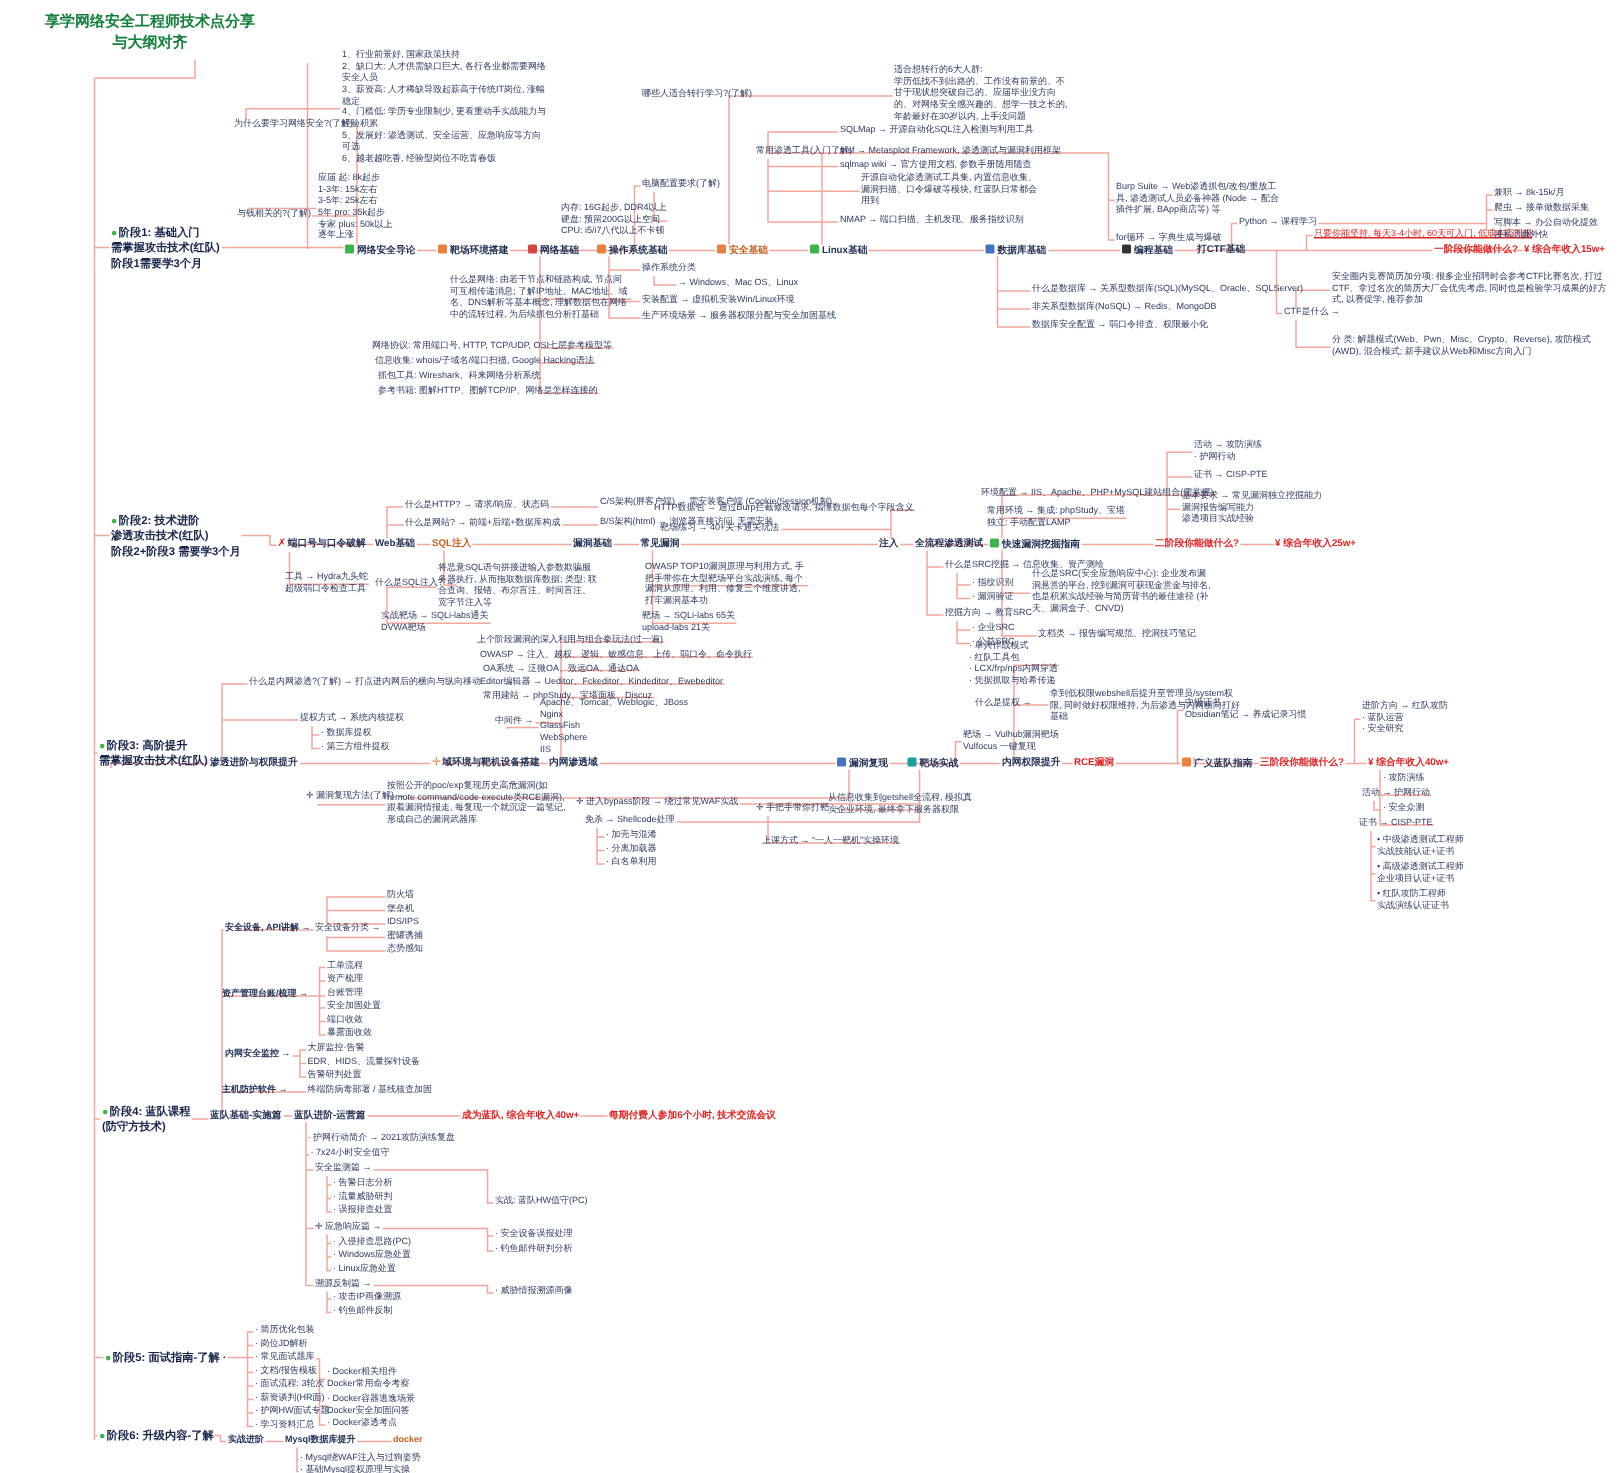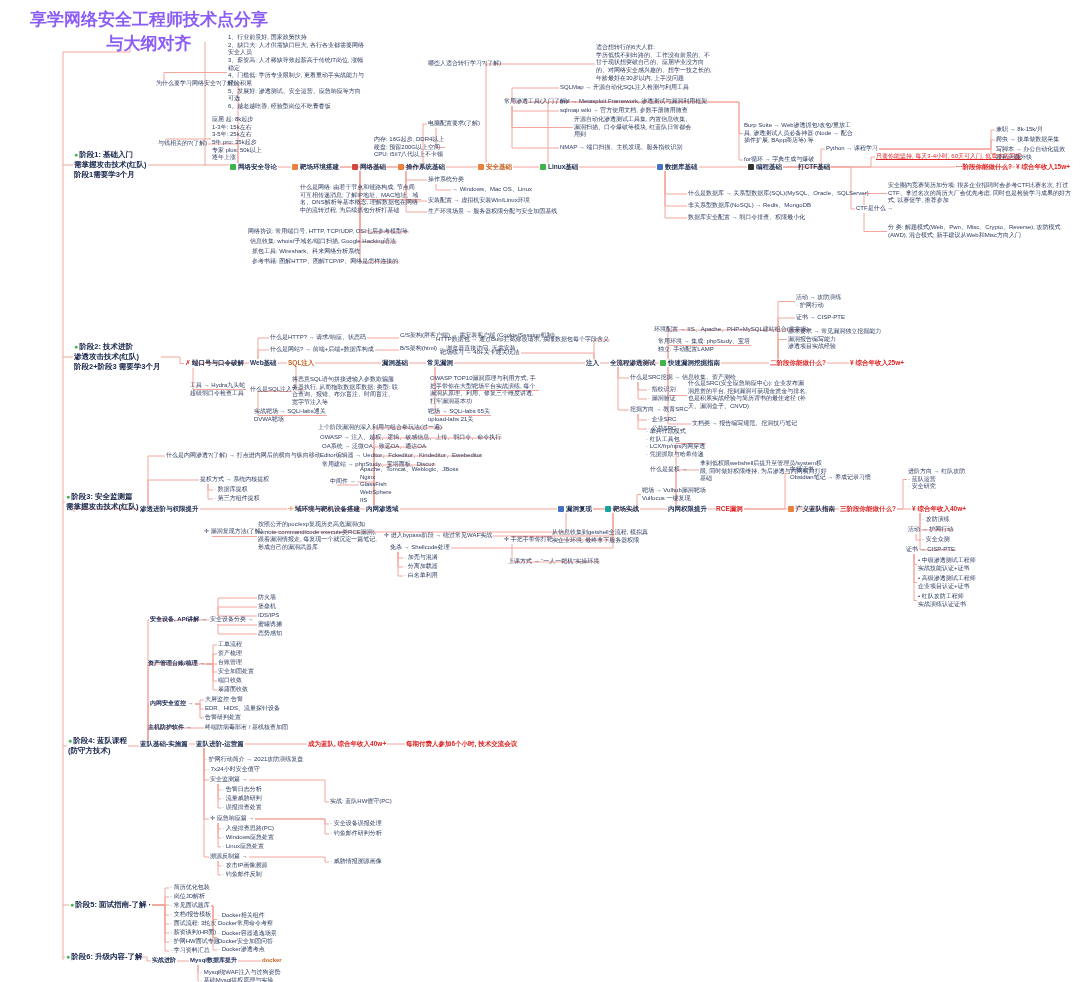--- a/index.html
+++ b/index.html
@@ -7,21 +7,21 @@
        font-family:"Liberation Sans","DejaVu Sans",sans-serif;}
   #edges{position:absolute;left:0;top:0;z-index:0;pointer-events:none;}
   .nd{position:absolute;z-index:2;color:#2c3a5e;font-size:6px;line-height:1.28;white-space:pre-line;}
   .node{}
   .nodeb{font-weight:bold;color:#24335a;}
   .main{font-size:6.5px;font-weight:bold;color:#1f2e52;white-space:nowrap;}
   .stage{font-size:7.5px;font-weight:bold;color:#16244a;line-height:1.35;}
   .red{color:#e02222;font-weight:bold;font-size:6.5px;white-space:nowrap;}
   .redu{font-weight:normal;font-size:6px;text-decoration:underline;}
   .orange{color:#c8601f;}
-  .title{font-size:17px;font-weight:bold;color:#8b5cf6;text-align:center;line-height:1.4;}
+  .title{font-size:10px;font-weight:bold;color:#15803d;text-align:center;line-height:1.4;}
   .ic{display:inline-block;width:6px;height:6px;border-radius:1px;margin-right:2px;vertical-align:-0.5px;}
   .icch{font-size:7px;font-weight:bold;margin-right:1px;vertical-align:0;}
 </style>
 </head>
 <body>
 
 <div id="map">
   <svg id="edges" width="1080" height="982">
     <path id="edgepath" fill="none" stroke="#f2a79e" stroke-width="1" d="M130 40 V52 H63 M63 52 V960 M205 42 V166 M63 165.0 H73 M148 165.0 H229 M278 167.0 H291 M340 167.0 H351 M387 167.0 H397 M446 167.0 H477 M513 167.0 H539 M579 167.0 H656 M699 167.0 H747 M783 167.0 H797 M831 167.0 H955 M964 163 V167.0 H1015 M238 163 V84.0 H236 M164 80 V72.5 H227 M238 163 V144.0 H208 M166 140 V139.0 H211 M340 167.0 H423 V124.0 H427 M436 128 V147.5 H445 M486 163 V64.0 H502 M502 64.0 H595 M548 163 V102.0 H569 M512 98 V88.0 H559 M512 98 V102.0 H559 M512 106 V111.0 H559 M512 106 V127.5 H573 M512 106 V148.0 H559 M569 102.0 H739 V133.5 H743 M569 102.0 H739 V160.0 H743 M783 167.0 H821 V149.0 H825 M783 167.0 H871 V157.0 H875 M879 149.0 H991 V130.0 H995 M879 149.0 H991 V140.0 H995 M879 149.0 H991 V153.5 H995 M831 167.0 H851 V209.0 H855 M864 205 V193.5 H887 M864 213 V231.5 H887 M406 171 V180.0 H427 M436 184 V190.0 H451 M406 171 V201.0 H427 M406 171 V212.0 H427 M665 171 V194.0 H687 M665 171 V206.0 H687 M665 171 V218.0 H687 M360 171 V199.5 H421 M360 171 V232.0 H409 M360 171 V242.0 H397 M360 171 V252.0 H361 M360 171 V262.0 H399 M63 357.0 H73 M161 357.0 H180 V363.5 H184 M193 359 V363.0 H249 M278 363.0 H287 M315 363.0 H381 M409 363.0 H426 M454 363.0 H585 M600 363.0 H609 M618 359 V363.0 H659 M721 363.0 H769 M827 363.0 H849 M193 368 V389.5 H246 M258 359 V338.0 H269 M258 359 V350.0 H269 M367 338.0 H399 M375 350.0 H399 M594 359 V340.0 H610 M594 359 V353.0 H521 M668 359 V330.0 H810 M668 359 V345.5 H751 M778 359 V301.5 H795 M778 359 V318.0 H795 M778 359 V339.5 H787 M296 367 V390.0 H304 M258 394 V391.5 H291 M258 394 V415.5 H327 M435 367 V390.5 H539 M435 367 V415.5 H491 M618 367 V378.0 H629 M638 382 V390.0 H647 M638 382 V399.0 H647 M618 367 V410.0 H629 M638 414 V420.0 H647 M638 414 V429.0 H647 M668 367 V395.5 H687 M668 367 V424.0 H691 M63 502.0 H65 M74 512 V509.0 H139 M200 509.0 H287 M296 505 V509.0 H365 M400 509.0 H557 M593 509.0 H604 M640 509.0 H667 M708 509.0 H715 M744 509.0 H787 M796 505 V509.0 H839 M897 509.0 H911 M148 505 V456.0 H165 M148 505 V480.0 H199 M208 484 V490.0 H213 M208 484 V499.0 H213 M374 505 V428.0 H443 M374 505 V438.0 H502 M374 505 V447.0 H427 M374 505 V456.0 H483 M374 505 V465.0 H436 M374 505 V482.0 H357 M338 486 V485.0 H359 M676 505 V443.5 H706 M676 505 V470.0 H689 M689 470.0 H699 M593 509.0 H637 V494.5 H641 M566 513 V532.0 H271 M212 536 V536.5 H257 M613 513 V536.0 H493 M613 513 V548.0 H451 M398 552 V558.0 H403 M398 552 V567.0 H403 M398 552 V576.0 H403 M613 513 V540.0 H561 M512 536 V536.5 H551 M512 544 V562.0 H600 M744 509.0 H785 V473.5 H789 M897 509.0 H903 V479.5 H907 M920 513 V520.0 H921 M920 513 V530.0 H954 M916 534 V540.0 H921 M920 513 V550.0 H956 M914 554 V564.5 H917 M914 554 V582.5 H917 M914 554 V600.5 H917 M63 746.0 H67 M128 746.0 H139 M189 744.0 H195 M245 744.0 H307 M387 744.0 H405 M148 740 V620.0 H149 M158 616 V620.0 H209 M218 616 V598.0 H257 M218 616 V607.0 H257 M218 616 V616.0 H257 M218 624 V625.0 H257 M218 624 V634.0 H257 M148 740 V664.0 H206 M206 664.0 H213 V645.0 H217 M206 664.0 H213 V654.0 H217 M206 664.0 H217 M206 664.0 H213 V672.0 H217 M206 664.0 H213 V681.0 H217 M206 664.0 H213 V690.0 H217 M148 740 V704.0 H149 M195 704.0 H200 V700.0 H204 M195 704.0 H200 V709.0 H204 M195 704.0 H200 V718.0 H204 M148 740 V728.0 H193 M193 728.0 H204 M204 748 V760.0 H204 M204 748 V770.0 H206 M204 748 V780.0 H209 M218 784 V790.0 H221 M218 784 V799.0 H221 M218 784 V808.0 H221 M204 748 V819.0 H209 M218 823 V829.0 H221 M218 823 V838.0 H221 M218 823 V847.0 H221 M204 748 V857.0 H209 M218 861 V866.0 H221 M218 861 V875.0 H221 M249 780.0 H325 V802.0 H329 M255 819.0 H325 V824.0 H329 M255 819.0 H325 V834.0 H329 M249 857.0 H325 V862.0 H329 M63 905.0 H69 M152 905.0 H165 V888.0 H169 M152 905.0 H165 V897.0 H169 M152 905.0 H169 M152 905.0 H165 V915.0 H169 M152 905.0 H165 V924.0 H169 M152 905.0 H165 V933.0 H169 M152 905.0 H165 V942.0 H169 M152 905.0 H165 V951.0 H169 M211 906.0 H213 V919.5 H217 M211 906.0 H213 V937.5 H217 M211 906.0 H213 V950.0 H217 M63 957.0 H65 M143 957.0 H147 V961.0 H151 M177 961.0 H189 M238 961.0 H261 M198 965 V973.0 H199 M198 965 V981.0 H199 "></path>
   </svg>
@@ -130,21 +130,21 @@
     <div class="nd node" style="left: 428px; top: 408px;"><span>靶场 → SQLi-labs 65关
 upload-labs 21关</span></div>
     <div class="nd node" style="left: 630px; top: 374px;"><span>什么是SRC挖掘 → 信息收集、资产测绘</span></div>
     <div class="nd node" style="left: 648px; top: 386px;"><span>· 指纹识别</span></div>
     <div class="nd node" style="left: 648px; top: 395px;"><span>· 漏洞验证</span></div>
     <div class="nd node" style="left: 630px; top: 406px;"><span>挖掘方向 → 教育SRC</span></div>
     <div class="nd node" style="left: 648px; top: 416px;"><span>· 企业SRC</span></div>
     <div class="nd node" style="left: 648px; top: 425px;"><span>· 公益SRC</span></div>
     <div class="nd node" style="left: 688px; top: 380px; max-width: 120px;"><span>什么是SRC(安全应急响应中心): 企业发布漏洞悬赏的平台, 挖到漏洞可获现金赏金与排名, 也是积累实战经验与简历背书的最佳途径 (补天、漏洞盒子、CNVD)</span></div>
     <div class="nd node" style="left: 692px; top: 420px;"><span>文档类 → 报告编写规范、挖洞技巧笔记</span></div>
-    <div class="nd stage" style="left: 66px; top: 492px;"><span class="icch" style="color: rgb(60, 181, 74);">●</span><span>阶段3: 安全监测篇
+    <div class="nd stage" style="left: 66px; top: 492px;"><span class="icch" style="color: rgb(60, 181, 74);">●</span><span>阶段3: 高阶提升
 需掌握攻击技术(红队)</span></div>
     <div class="nd main" style="left: 140px; top: 505px;"><span>渗透进阶与权限提升</span></div>
     <div class="nd main" style="left: 288px; top: 505px;"><span class="icch" style="color: rgb(232, 130, 60);">✛</span><span>域环境与靶机设备搭建</span></div>
     <div class="nd main" style="left: 366px; top: 505px;"><span>内网渗透域</span></div>
     <div class="nd main" style="left: 558px; top: 505px;"><span class="ic" style="background: rgb(68, 114, 196);"></span><span>漏洞复现</span></div>
     <div class="nd main" style="left: 605px; top: 505px;"><span class="ic" style="background: rgb(23, 162, 160);"></span><span>靶场实战</span></div>
     <div class="nd main" style="left: 668px; top: 505px;"><span>内网权限提升</span></div>
     <div class="nd red" style="left: 716px; top: 505px;"><span>RCE漏洞</span></div>
     <div class="nd main" style="left: 788px; top: 505px;"><span class="ic" style="background: rgb(232, 130, 60);"></span><span>广义蓝队指南</span></div>
     <div class="nd red" style="left: 840px; top: 505px;"><span>三阶段你能做什么?</span></div>

